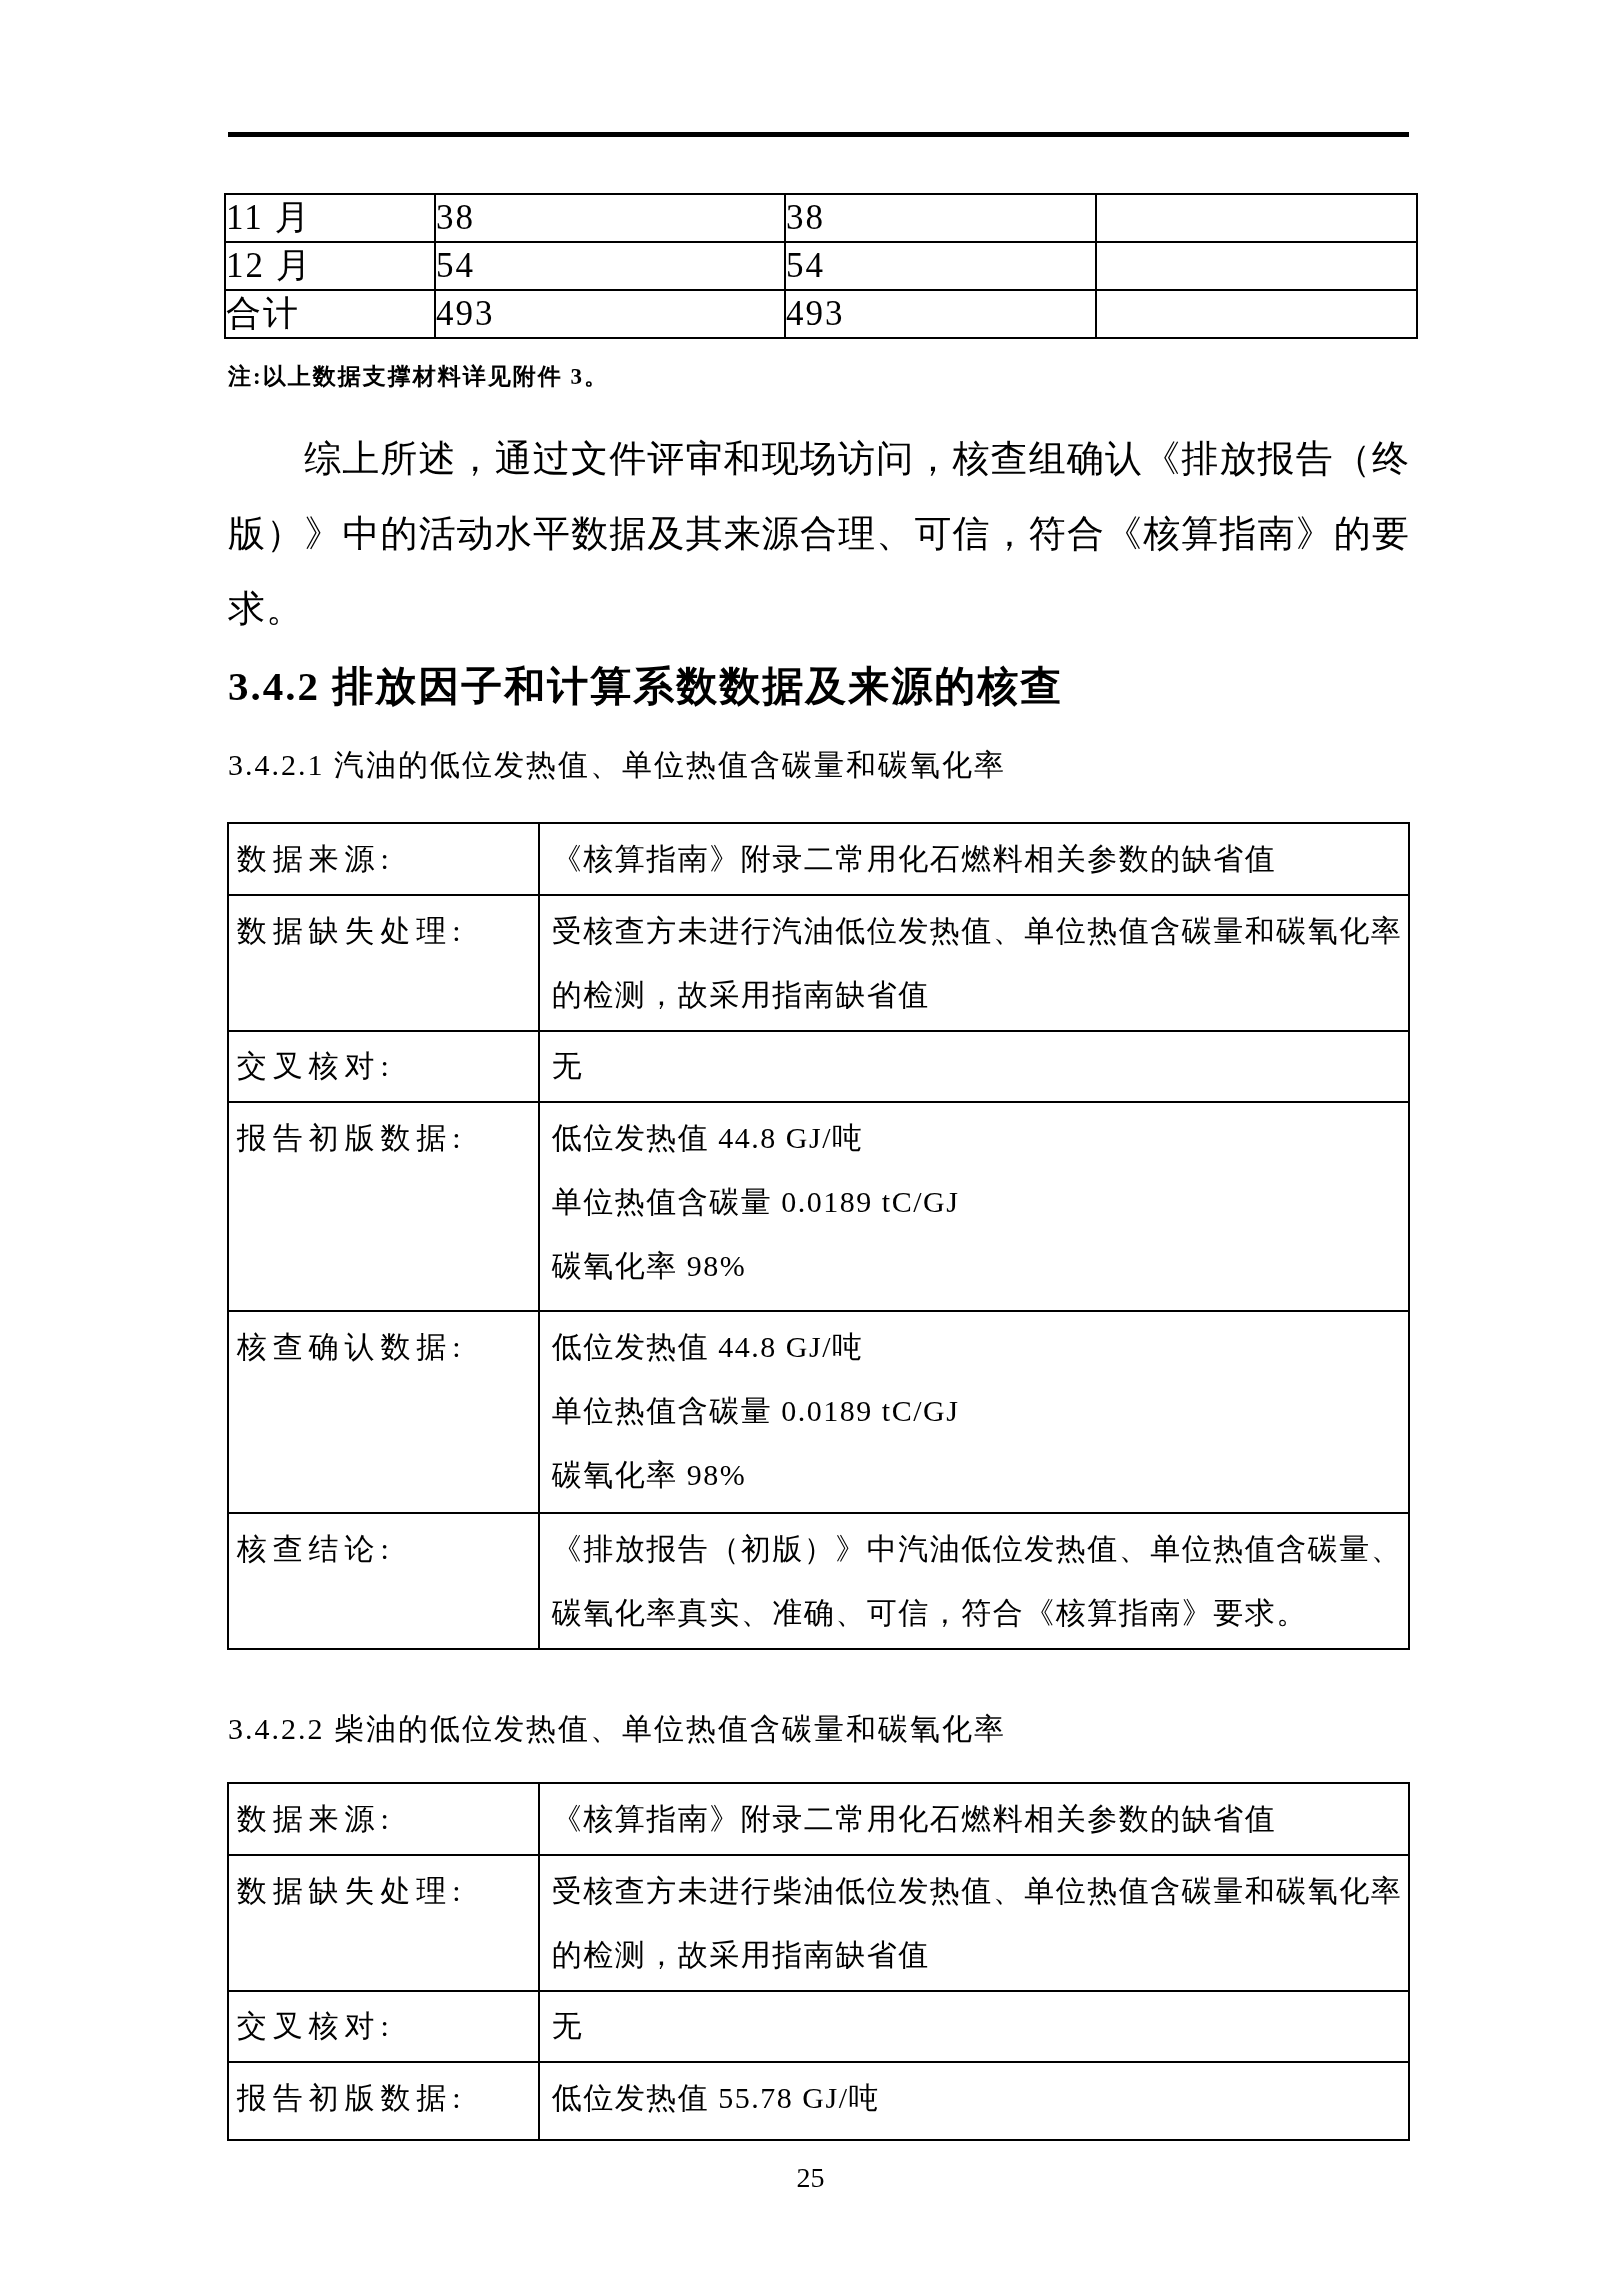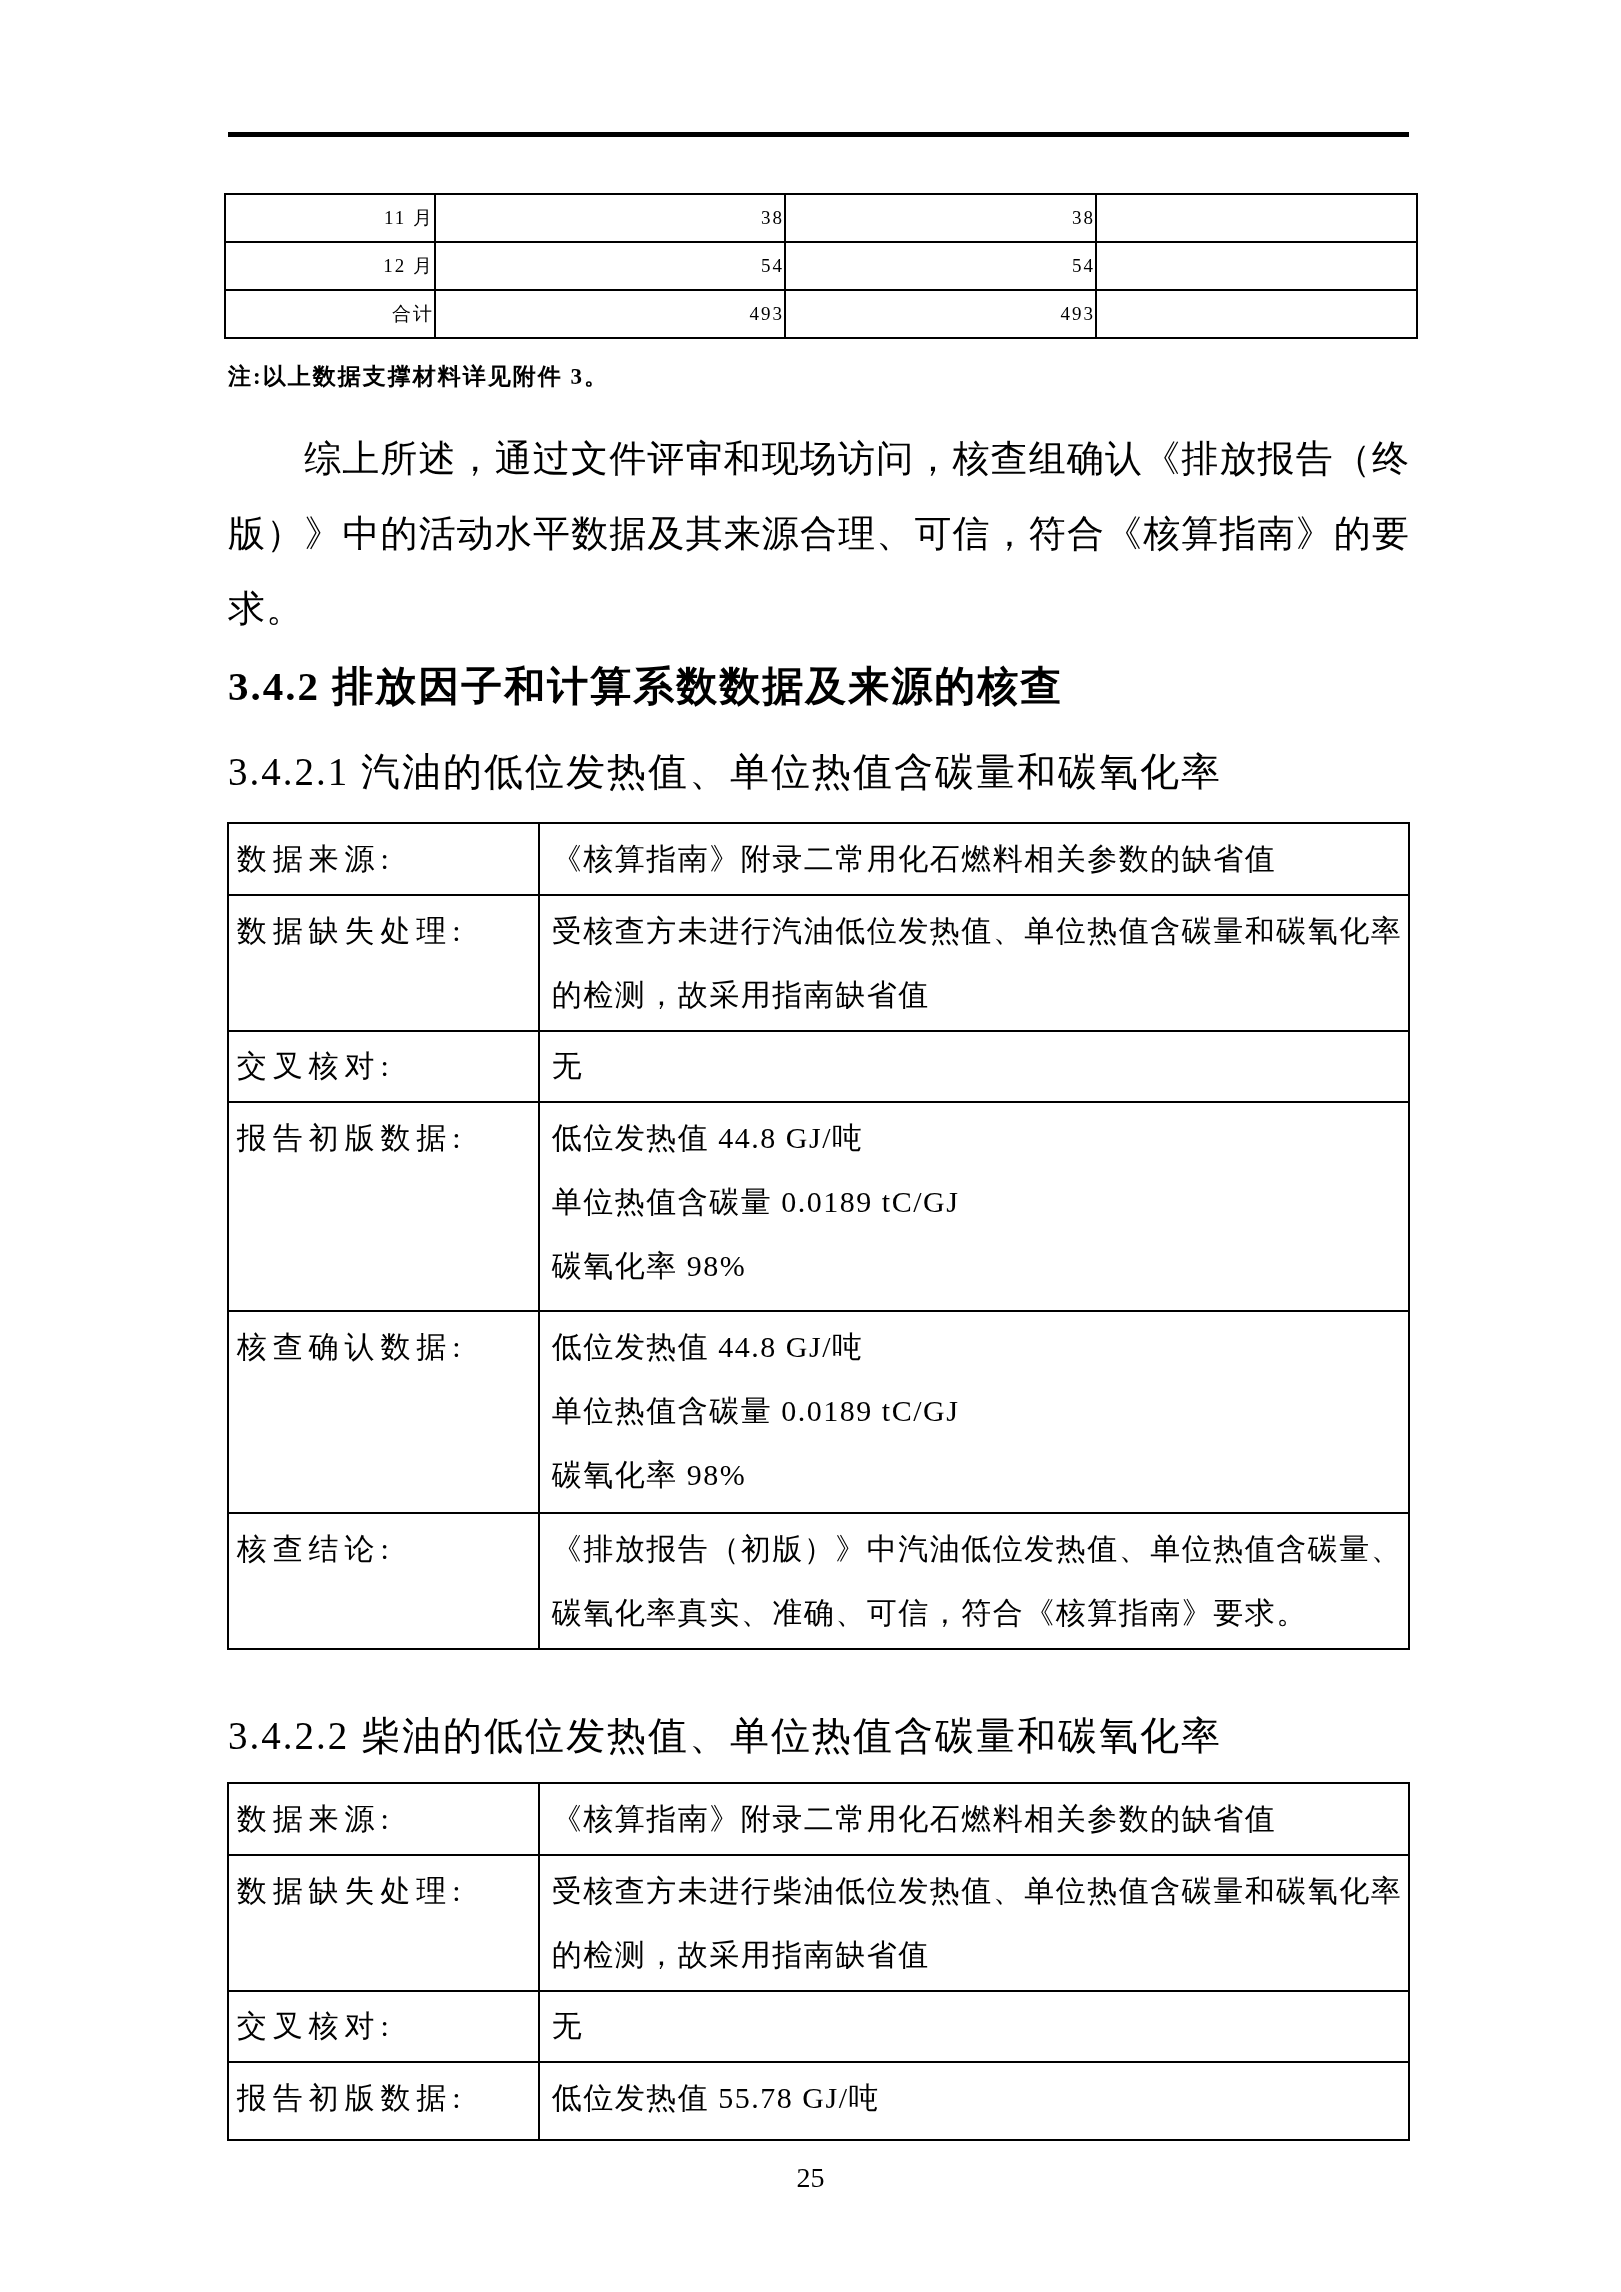--- a/index.html
+++ b/index.html
@@ -25,23 +25,23 @@
   
   .top-table {
     position: absolute;
     left: 224px; top: 193px;
     width: 1192px;
     border-collapse: collapse;
     table-layout: fixed;
   }
   .top-table td {
     border: 2px solid #000000;
-    text-align: right;
+    text-align: left;
     vertical-align: middle;
-    font-size: 19px;
+    font-size: 35px;
     letter-spacing: 2px;
     height: 48px;
     line-height: 46px;
   }
   .top-table tr:last-child td { border-bottom-width: 2.9px; }
 
   
   .note {
     position: absolute;
     left: 228px; top: 361px;
@@ -73,21 +73,21 @@
     position: absolute;
     left: 228px; top: 659px;
     font-size: 41px;
     font-weight: bold;
     letter-spacing: 2px;
     white-space: nowrap;
   }
   .h-sub {
     position: absolute;
     left: 228px;
-    font-size: 39px;
+    font-size: 30px;
     font-weight: normal;
     letter-spacing: 2px;
     white-space: nowrap;
   }
   .h-sub.sub1 { top: 745px; }
   .h-sub.sub2 { top: 1709px; }
 
   
   .kv-table {
     position: absolute;

